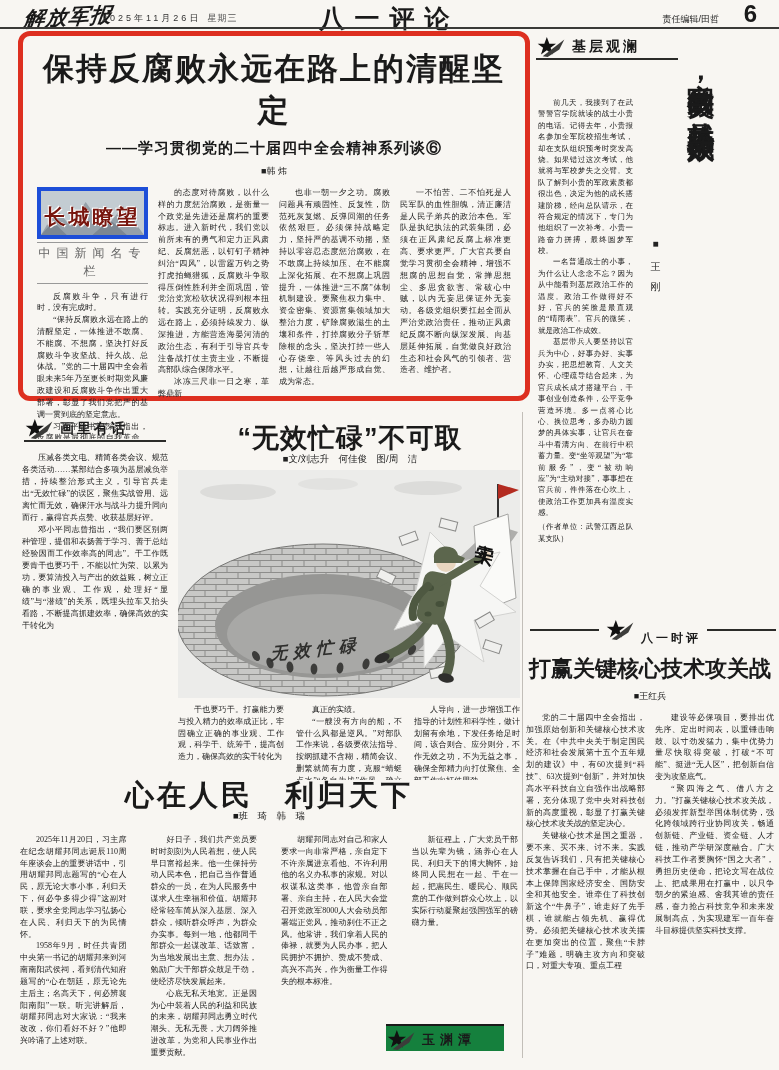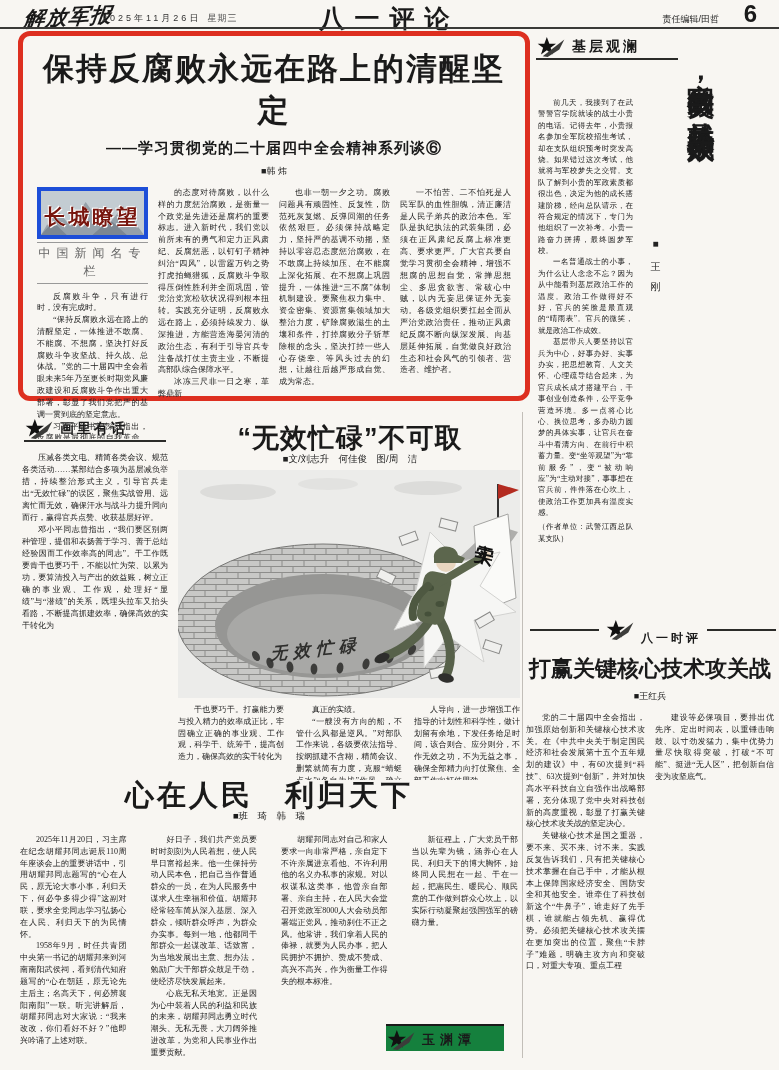--- a/index.html
+++ b/index.html
@@ -230,20 +230,21 @@
   </div>
   <div class="shiping-headline">打赢关键核心技术攻关战</div>
   <div class="shiping-author">■王红兵</div>
   <div class="shiping-cols">
     <div class="col">
         <p class="para">党的二十届四中全会指出，加强原始创新和关键核心技术攻关。在《中共中央关于制定国民经济和社会发展第十五个五年规划的建议》中，有60次提到“科技”、63次提到“创新”，并对加快高水平科技自立自强作出战略部署，充分体现了党中央对科技创新的高度重视，彰显了打赢关键核心技术攻关战的坚定决心。</p>
         <p class="para">关键核心技术是国之重器，要不来、买不来、讨不来。实践反复告诉我们，只有把关键核心技术掌握在自己手中，才能从根本上保障国家经济安全、国防安全和其他安全。谁牵住了科技创新这个“牛鼻子”，谁走好了先手棋，谁就能占领先机、赢得优势。必须把关键核心技术攻关摆在更加突出的位置，聚焦“卡脖子”难题，明确主攻方向和突破口，对重大专项、重点工程</p>
       </div>
     <div class="col">
         <p class="para">建设等必保项目，要排出优先序、定出时间表，以重锤击响鼓、以寸劲发猛力，集中优势力量尽快取得突破，打破“不可能”、挺进“无人区”，把创新自信变为攻坚底气。</p>
+        <p class="para">“聚四海之气、借八方之力。”打赢关键核心技术攻关战，必须发挥新型举国体制优势，强化跨领域跨行业协同攻关，畅通创新链、产业链、资金链、人才链，推动产学研深度融合。广大科技工作者要胸怀“国之大者”，勇担历史使命，把论文写在战位上、把成果用在打赢中，以只争朝夕的紧迫感、舍我其谁的责任感，奋力抢占科技竞争和未来发展制高点，为实现建军一百年奋斗目标提供坚实科技支撑。</p>
       </div>
   </div>
 
   <div class="bottom-headline">心在人民　利归天下</div>
   <div class="bottom-byline">■班　琦　韩　瑞</div>
   <div class="bottom-cols">
     <div class="col">
         <p class="para">2025年11月20日，习主席在纪念胡耀邦同志诞辰110周年座谈会上的重要讲话中，引用胡耀邦同志题写的“心在人民，原无论大事小事，利归天下，何必争多得少得”这副对联，要求全党同志学习弘扬心在人民、利归天下的为民情怀。</p>
         <p class="para">1958年9月，时任共青团中央第一书记的胡耀邦来到河南南阳武侯祠，看到清代知府题写的“心在朝廷，原无论先主后主；名高天下，何必辨襄阳南阳”一联。听完讲解后，胡耀邦同志对大家说：“我来改改，你们看好不好？”他即兴吟诵了上述对联。</p>
       </div>

